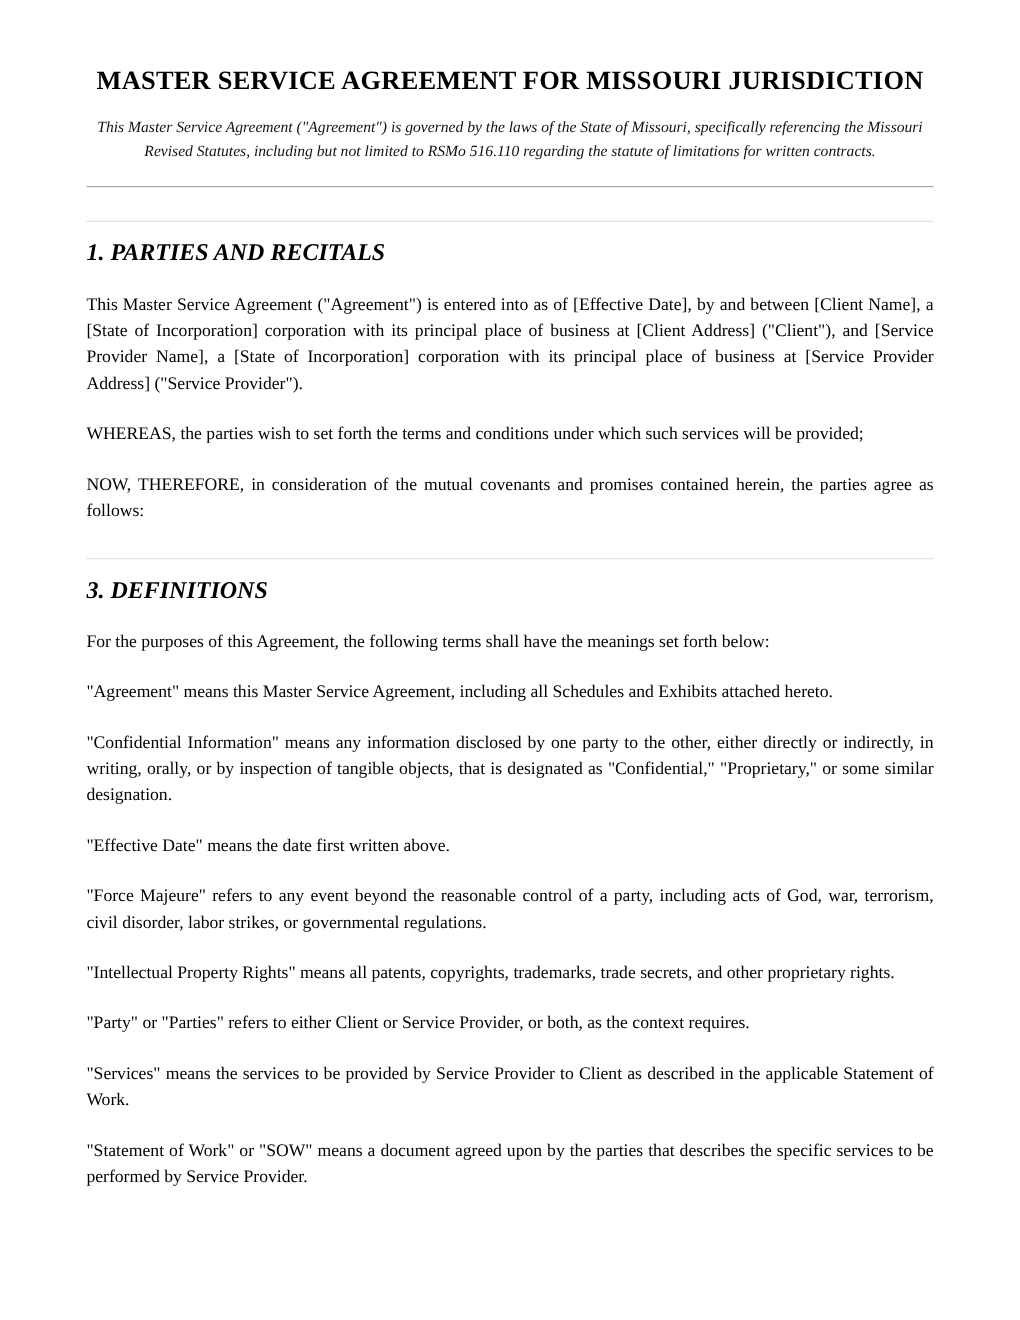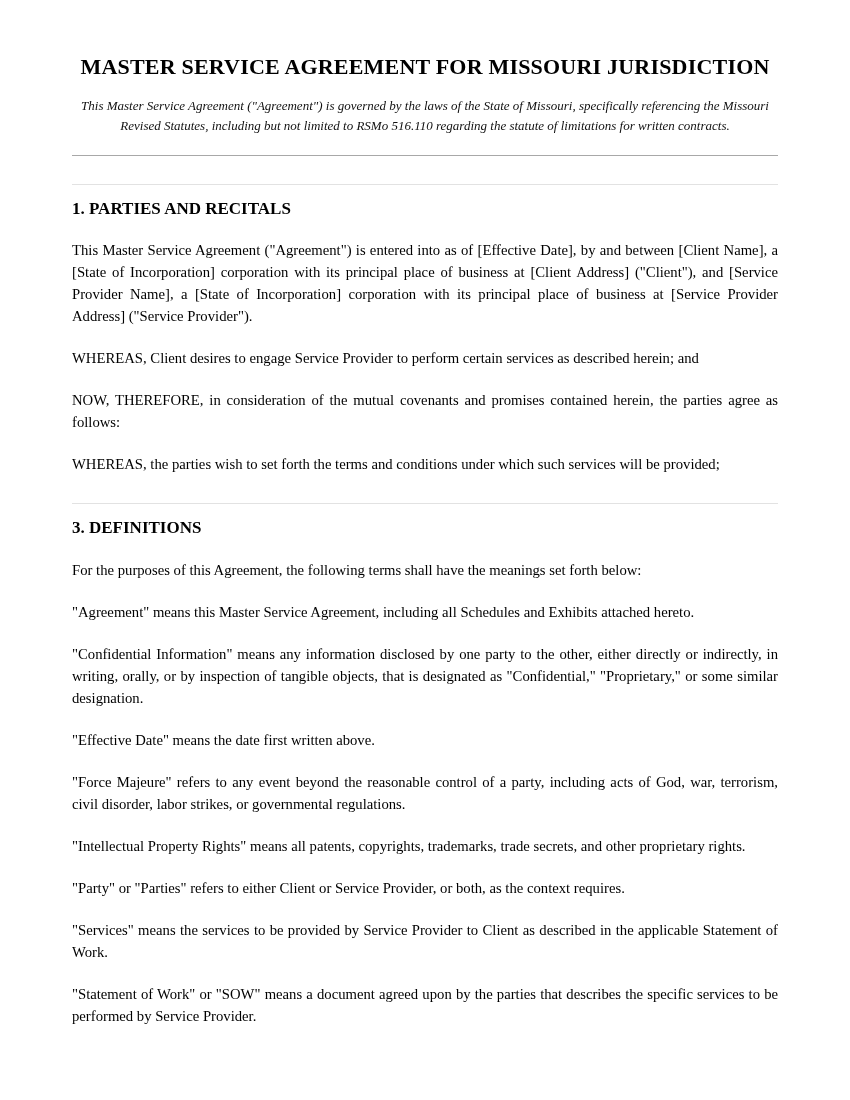--- a/index.html
+++ b/index.html
@@ -38,24 +38,25 @@
     text-align: center;
     line-height: 1.48;
     margin: 0;
     color: #111111;
   }
   .doc-section {
     border-top: 1px solid #e2e2e2;
     margin-top: 28px;
   }
   .section-heading {
-    font-size: 17px;
+    font-size: 20px;
     font-weight: bold;
     margin: 14px 0 18px 0;
     line-height: 1.2;
+    font-style: italic;
   }
   .para {
     font-size: 14.7px;
     line-height: 22px;
     text-align: justify;
     margin: 20px 0;
   }
 </style>
 </head>
 <body>
@@ -63,23 +64,22 @@
 <div class="page">
 
   <header class="doc-header">
     <h1 class="doc-title">MASTER SERVICE AGREEMENT FOR MISSOURI JURISDICTION</h1>
     <p class="doc-subtitle">This Master Service Agreement ("Agreement") is governed by the laws of the State of Missouri, specifically referencing the Missouri Revised Statutes, including but not limited to RSMo 516.110 regarding the statute of limitations for written contracts.</p>
   </header>
 
   <section class="doc-section">
     <h2 class="section-heading">1. PARTIES AND RECITALS</h2>
     <p class="para">This Master Service Agreement ("Agreement") is entered into as of [Effective Date], by and between [Client Name], a [State of Incorporation] corporation with its principal place of business at [Client Address] ("Client"), and [Service Provider Name], a [State of Incorporation] corporation with its principal place of business at [Service Provider Address] ("Service Provider").</p>
-    <p class="para">WHEREAS, Client desires to engage Service Provider to perform certain services as described herein; and</p>
+    <p class="para">WHEREAS, the parties wish to set forth the terms and conditions under which such services will be provided;</p>
     <p class="para">NOW, THEREFORE, in consideration of the mutual covenants and promises contained herein, the parties agree as follows:</p>
-    <p class="para">WHEREAS, the parties wish to set forth the terms and conditions under which such services will be provided;</p>
   </section>
 
   <section class="doc-section">
     <h2 class="section-heading">3. DEFINITIONS</h2>
     <p class="para">For the purposes of this Agreement, the following terms shall have the meanings set forth below:</p>
     <p class="para">"Agreement" means this Master Service Agreement, including all Schedules and Exhibits attached hereto.</p>
     <p class="para">"Confidential Information" means any information disclosed by one party to the other, either directly or indirectly, in writing, orally, or by inspection of tangible objects, that is designated as "Confidential," "Proprietary," or some similar designation.</p>
     <p class="para">"Effective Date" means the date first written above.</p>
     <p class="para">"Force Majeure" refers to any event beyond the reasonable control of a party, including acts of God, war, terrorism, civil disorder, labor strikes, or governmental regulations.</p>
     <p class="para">"Intellectual Property Rights" means all patents, copyrights, trademarks, trade secrets, and other proprietary rights.</p>

